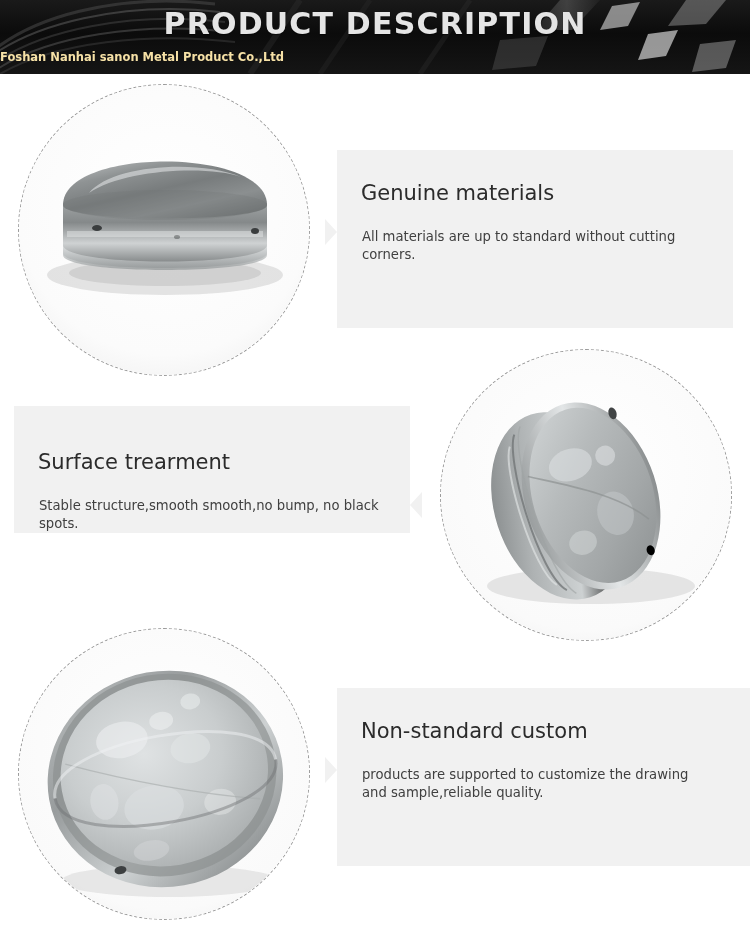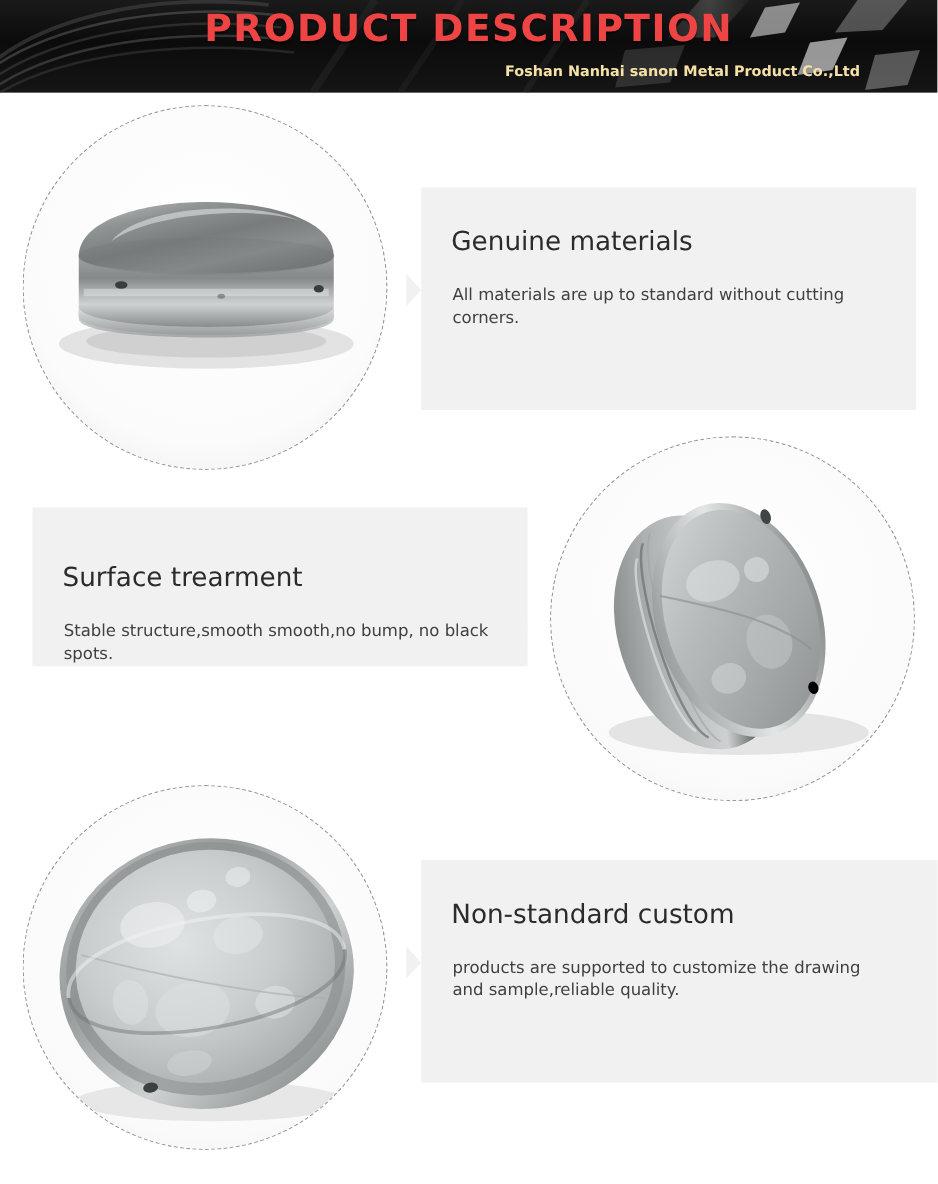--- a/index.html
+++ b/index.html
@@ -27,34 +27,33 @@
     left: 0; top: 0; width: 750px; height: 74px;
   }
   .header-title {
     position: absolute;
     left: 0; top: 6px;
     width: 750px;
     text-align: center;
     font-size: 30px;
     font-weight: bold;
     letter-spacing: 1.2px;
-    color: #ef4444;
+    color: #e5e5e5;
     font-family: "DejaVu Sans", sans-serif;
     text-shadow: 0 1px 1px rgba(0,0,0,0.6);
   }
   .header-sub {
     position: absolute;
     left: 0; top: 50px;
     width: 688px;
-    text-align: right;
+    text-align: left;
     font-size: 11.5px;
     font-weight: bold;
     color: #f6e1a6;
     font-family: "DejaVu Sans", sans-serif;
-    padding-left: 24px;
   }
 
   
   .photo-circle {
     position: absolute;
     border-radius: 50%;
     border: 1px dashed #9a9a9a;
     background: #fdfdfd;
     overflow: hidden;
   }
@@ -195,21 +194,21 @@
     </svg>
   </div>
 </div>
 
 <div class="panel" style="left:337px; top:150px; width:396px; height:178px;padding-left:48px;">
   <div class="panel-title" style="left:24px; top:31px;">Genuine materials</div>
   <div class="panel-body" style="left:25px; top:78px; width:340px;">All materials are up to standard without cutting corners.</div>
 </div>
 <div class="pointer pointer-right" style="left:325px; top:219px;"></div>
 
-<div class="panel" style="left:26px; top:406px; width:396px; height:127px;text-decoration:underline;">
+<div class="panel" style="left:14px; top:406px; width:396px; height:127px;text-decoration:underline;">
   <div class="panel-title" style="left:24px; top:44px;">Surface trearment</div>
   <div class="panel-body" style="left:25px; top:91px; width:350px;">Stable structure,smooth smooth,no bump, no black spots.</div>
 </div>
 <div class="pointer pointer-left" style="left:410px; top:492px;"></div>
 
 <div class="photo-circle" style="left:440px; top:349px; width:292px; height:292px;">
   <div class="photo-inner">
     <svg viewBox="0 0 292 292" width="292" height="292">
       <defs>
         <radialGradient id="bg2" cx="50%" cy="42%" r="72%">

